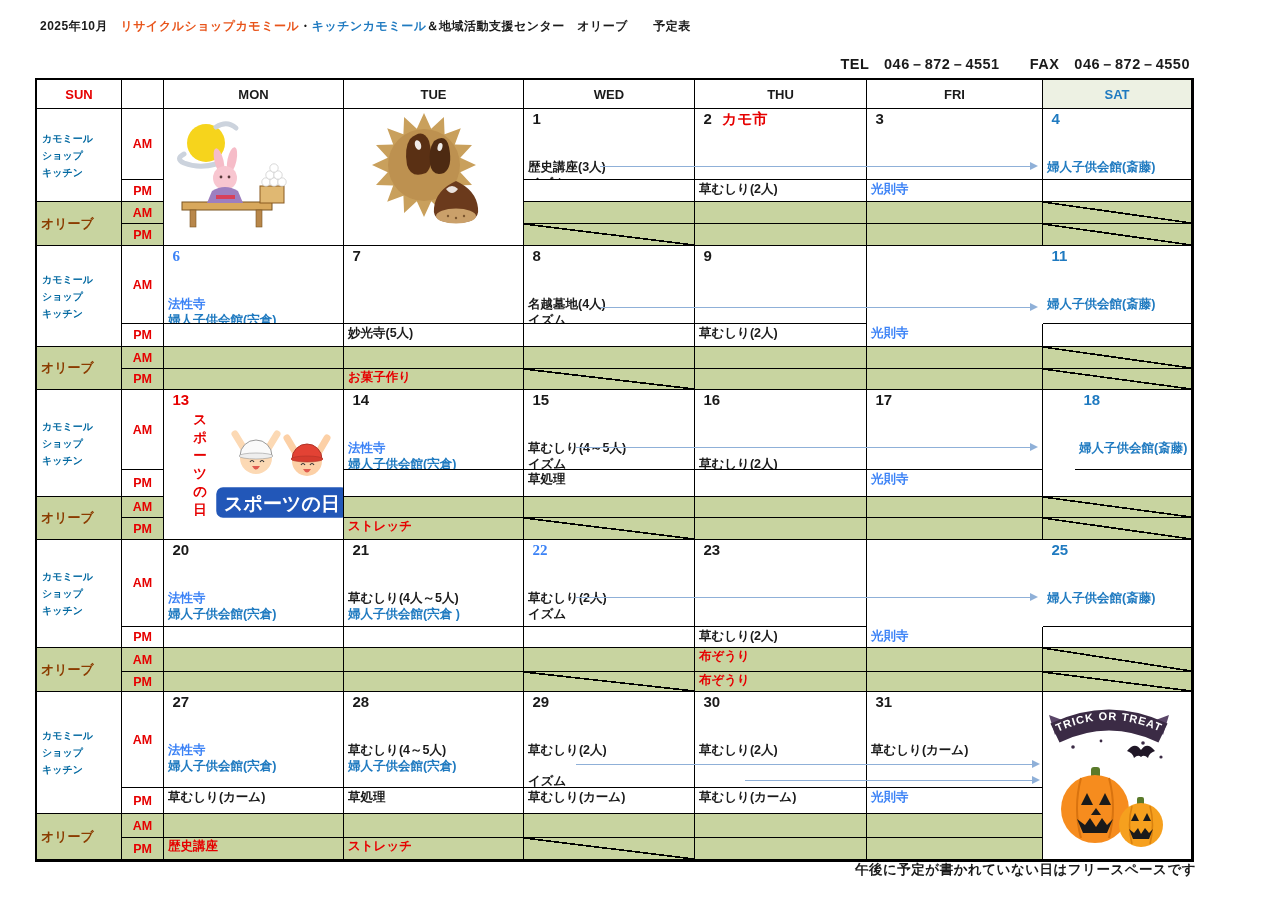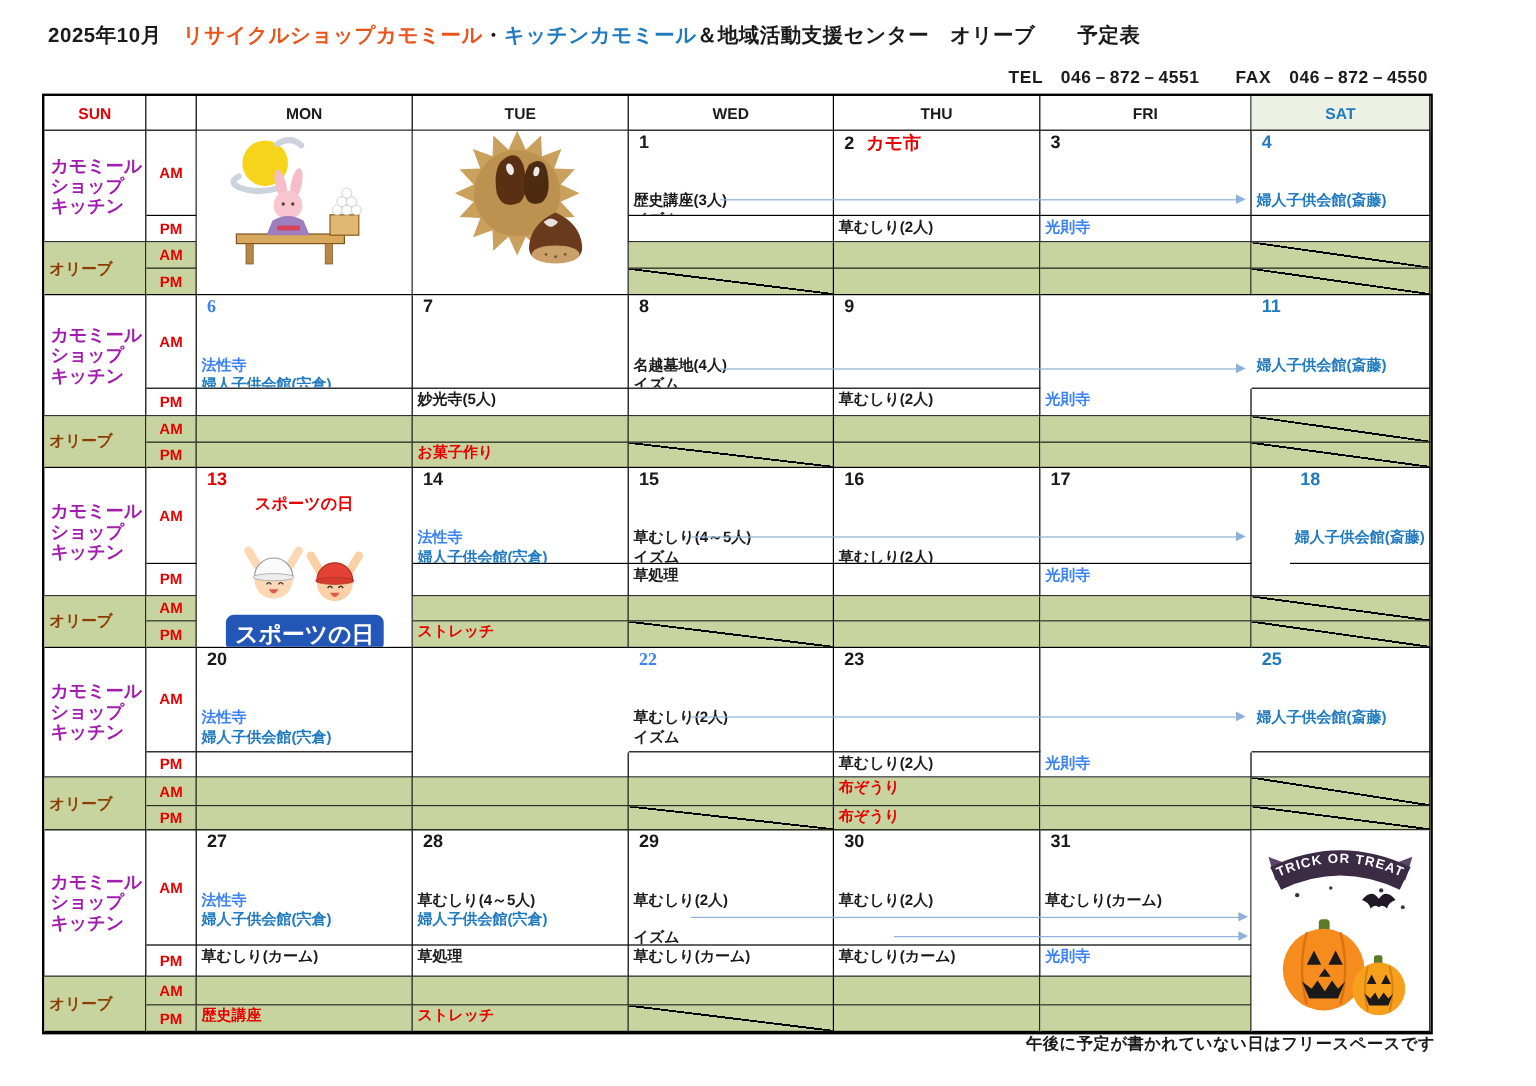--- a/index.html
+++ b/index.html
@@ -2,51 +2,51 @@
 <html><head>
 <meta charset="utf-8">
 <style>
   html,body{margin:0;padding:0;}
   body{
     width:1280px;height:905px;overflow:hidden;background:#ffffff;
     font-family:"Liberation Sans","DejaVu Sans",sans-serif;
     font-weight:bold;color:#1a1a1a;position:relative;
   }
   .abs{position:absolute;}
-  #title{left:40px;top:18px;font-size:17px;letter-spacing:.5px;white-space:nowrap;}
+  #title{left:40px;top:18px;font-size:12px;letter-spacing:.5px;white-space:nowrap;}
   #title .orange{color:#e8541a;}
   #title .blue{color:#1f7ac0;}
   #contact{top:55px;right:90px;font-size:14.5px;letter-spacing:.5px;}
   #grid{
     left:35px;top:78px;display:grid;border:2px solid #000;background:#fff;
   }
   .c{border-right:1px solid #000;border-bottom:1px solid #000;position:relative;box-sizing:border-box;overflow:hidden;}
   .hd{display:flex;align-items:center;justify-content:center;font-size:13px;}
   .hd.sun{color:#e60000;}
   .hd.sat{color:#1f7ac0;background:#edf1e3;}
   .g{background:#c8d4a0;}
   .diag{background-image:linear-gradient(to top right,
         transparent calc(50% - .8px), #000 calc(50% - .8px),
         #000 calc(50% + .8px), transparent calc(50% + .8px));}
   .ampm{display:flex;align-items:center;justify-content:center;color:#e60000;font-size:12.5px;}
-  .chamo{color:#a21caf;font-size:15px;display:flex;flex-direction:column;justify-content:center;padding-left:5px;line-height:17px;}
+  .chamo{color:#0369a1;font-size:10px;display:flex;flex-direction:column;justify-content:center;padding-left:5px;line-height:17px;}
   .olivelbl{color:#8b3c00;font-size:13px;display:flex;align-items:center;padding-left:4px;}
   .daycell{padding:1px 4px;}
   .numrow{display:flex;align-items:baseline;height:18px;}
   .num{font-size:15px;line-height:18px;}
   .extra{font-size:15px;margin-left:10px;}
   .lines{margin-top:14px;}
   .pmlines{padding-top:2px;}
   .oline{padding:1px 4px;font-size:12.5px;line-height:15px;}
   .line{font-size:12.5px;line-height:15.5px;white-space:nowrap;}
   .red{color:#e60000;}
   .blue{color:#1f7ac0;}
   .purple{color:#3b82f6;font-family:Liberation Serif, serif;}
   .black{color:#1a1a1a;}
-  .imgcell{display:flex;flex-direction:column;align-items:center;background:#fff;}
+  .imgcell{display:flex;flex-direction:row;align-items:center;background:#fff;}
   .imgcell .numrow{align-self:flex-start;padding:1px 4px;}
   .caption{font-size:13.5px;margin:1px 0 0 0;}
   .arrow{position:absolute;height:0;border-top:1.6px solid #8fb0d8;z-index:5;}
   .arrow:after{content:"";position:absolute;right:-2px;top:-4.8px;width:0;height:0;
     border-left:8px solid #8fb0d8;border-top:4px solid transparent;border-bottom:4px solid transparent;}
   #footnote{left:855px;top:861px;font-size:13.5px;letter-spacing:.5px;}
 </style>
 </head>
 <body>
 
@@ -320,20 +320,24 @@
     <div class="c ampm g" style="grid-area: 17 / 2 / span 1;">
       <span>PM</span>
     </div>
     <div class="c daycell" style="grid-area: 14 / 3 / span 1;">
       <div class="numrow">&nbsp;<span class="num black">20</span></div>
       <div class="lines">&nbsp;<div class="line purple">法性寺</div><div class="line blue">婦人子供会館(宍倉)</div></div>
     </div>
     <div class="c daycell pmlines" style="grid-area: 15 / 3 / span 1;"></div>
     <div class="c g" style="grid-area: 16 / 3 / span 1;"></div>
     <div class="c g" style="grid-area: 17 / 3 / span 1;"></div>
+    <div class="c daycell" style="grid-area: 14 / 4 / span 1;">
+      <div class="numrow">&nbsp;<span class="num black">21</span></div>
+      <div class="lines">&nbsp;<div class="line black">草むしり(4人～5人)</div><div class="line blue">婦人子供会館(宍倉 )</div></div>
+    </div>
     <div class="c daycell pmlines" style="grid-area: 15 / 4 / span 1;"></div>
     <div class="c g" style="grid-area: 16 / 4 / span 1;"></div>
     <div class="c g" style="grid-area: 17 / 4 / span 1;"></div>
     <div class="c daycell" style="grid-area: 14 / 5 / span 1;">
       <div class="numrow">&nbsp;<span class="num purple">22</span></div>
       <div class="lines">&nbsp;<div class="line black">草むしり(2人)</div><div class="line black">イズム</div></div>
     </div>
     <div class="c daycell pmlines" style="grid-area: 15 / 5 / span 1;"></div>
     <div class="c g" style="grid-area: 16 / 5 / span 1;"></div>
     <div class="c g diag" style="grid-area: 17 / 5 / span 1;"></div>

